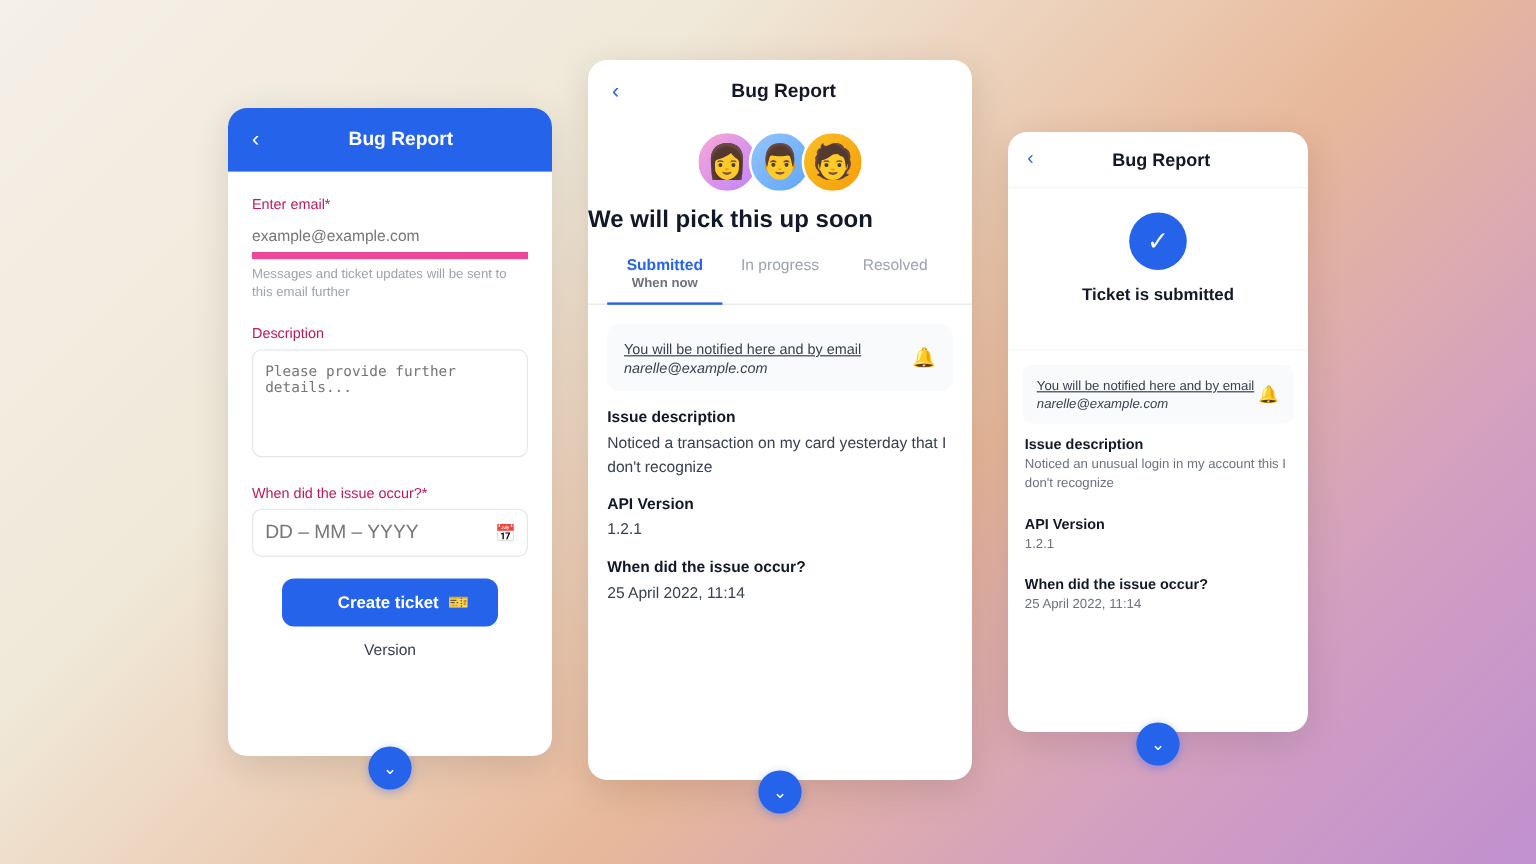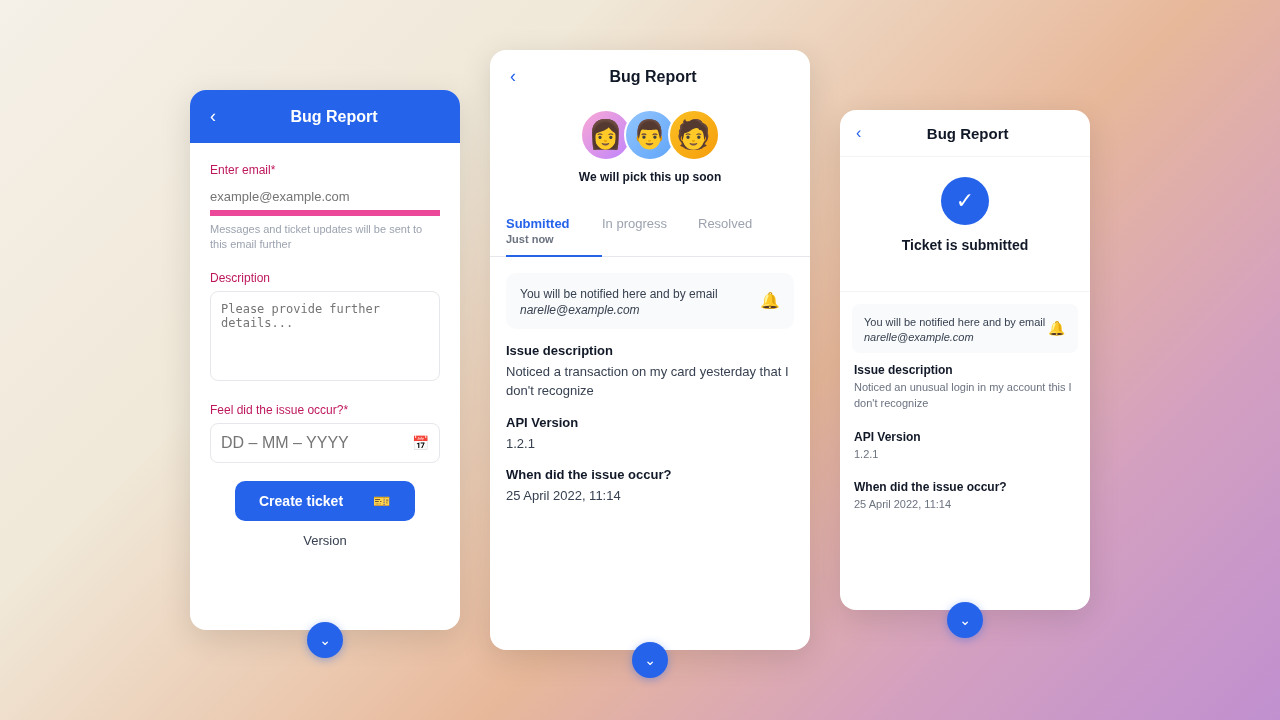--- a/index.html
+++ b/index.html
@@ -132,21 +132,21 @@
       color: #fff;
       border: none;
       border-radius: 10px;
       padding: 12px 24px;
       font-size: 14px;
       font-weight: 600;
       cursor: pointer;
       width: 180px;
       display: flex;
       align-items: center;
-      justify-content: space-between;
+      justify-content: flex-end;
       gap: 8px;
       margin: 2px auto 0;
     }
 
     .create-btn .ticket-icon {
       font-size: 14px;
     }
 
     .cancel-link {
       text-align: center;
@@ -226,38 +226,37 @@
       font-size: 20px;
     }
 
     .avatar:first-child { margin-left: 0; }
 
     .avatar-1 { background: linear-gradient(135deg, #f9a8d4, #c084fc); }
     .avatar-2 { background: linear-gradient(135deg, #93c5fd, #60a5fa); }
     .avatar-3 { background: linear-gradient(135deg, #fbbf24, #f59e0b); }
 
     .pickup-text {
-      text-align: center;
-      font-size: 12px;
+      font-size: 20px;
       font-weight: 600;
       color: #111827;
-      margin-bottom: 20px;
+      margin-bottom: 6px;
       line-height: 1.4;
     }
 
     .progress-tabs {
       display: flex;
       border-bottom: 1px solid #e5e7eb;
       padding: 0 16px;
       margin-bottom: 16px;
     }
 
     .progress-tab {
       flex: 1;
-      text-align: left;
+      text-align: center;
       padding: 10px 0;
       font-size: 13px;
       color: #9ca3af;
       cursor: pointer;
       border-bottom: 2px solid transparent;
       margin-bottom: -1px;
     }
 
     .progress-tab.active {
       color: #2563eb;
@@ -282,20 +281,21 @@
       margin: 0 16px 14px;
       display: flex;
       align-items: center;
       justify-content: space-between;
     }
 
     .notif-text {
       font-size: 12px;
       color: #374151;
       line-height: 1.5;
+      text-decoration: underline;
     }
 
     .notif-email {
       font-size: 12px;
       color: #374151;
       font-style: italic;
     }
 
     .bell-icon {
       font-size: 16px;
@@ -430,21 +430,21 @@
       <div class="field-group">
         <div class="field-label">Enter email*</div>
         <input class="field-input" type="email" placeholder="example@example.com" style="">
         <div class="field-hint">Messages and ticket updates will be sent to this email further</div>
       </div>
       <div class="field-group">
         <div class="field-label">Description</div>
         <textarea class="textarea-input" placeholder="Please provide further details..." style=""></textarea>
       </div>
       <div class="field-group">
-        <div class="field-label">Feel did the issue occur?*</div>
+        <div class="field-label">When did the issue occur?*</div>
         <div class="date-input-wrap">
           <input class="date-input" type="text" placeholder="DD – MM – YYYY" style="">
           <span class="date-icon">📅</span>
         </div>
       </div>
       <button class="create-btn">
         <span>Create ticket</span>
         <span class="ticket-icon">🎫</span>
       </button>
       <div class="cancel-link">Version</div>
@@ -470,21 +470,21 @@
       <div class="avatar avatar-3">
         <span class="face-emoji">🧑</span>
       </div>
     </div>
 
     <div class="pickup-text">We will pick this up soon</div>
 
     <div class="progress-tabs">
       <div class="progress-tab active">
         <div>Submitted</div>
-        <div class="progress-tab-sub">Just now</div>
+        <div class="progress-tab-sub">When now</div>
       </div>
       <div class="progress-tab">
         <div>In progress</div>
       </div>
       <div class="progress-tab">
         <div>Resolved</div>
       </div>
     </div>
 
     <div class="notification-row">

